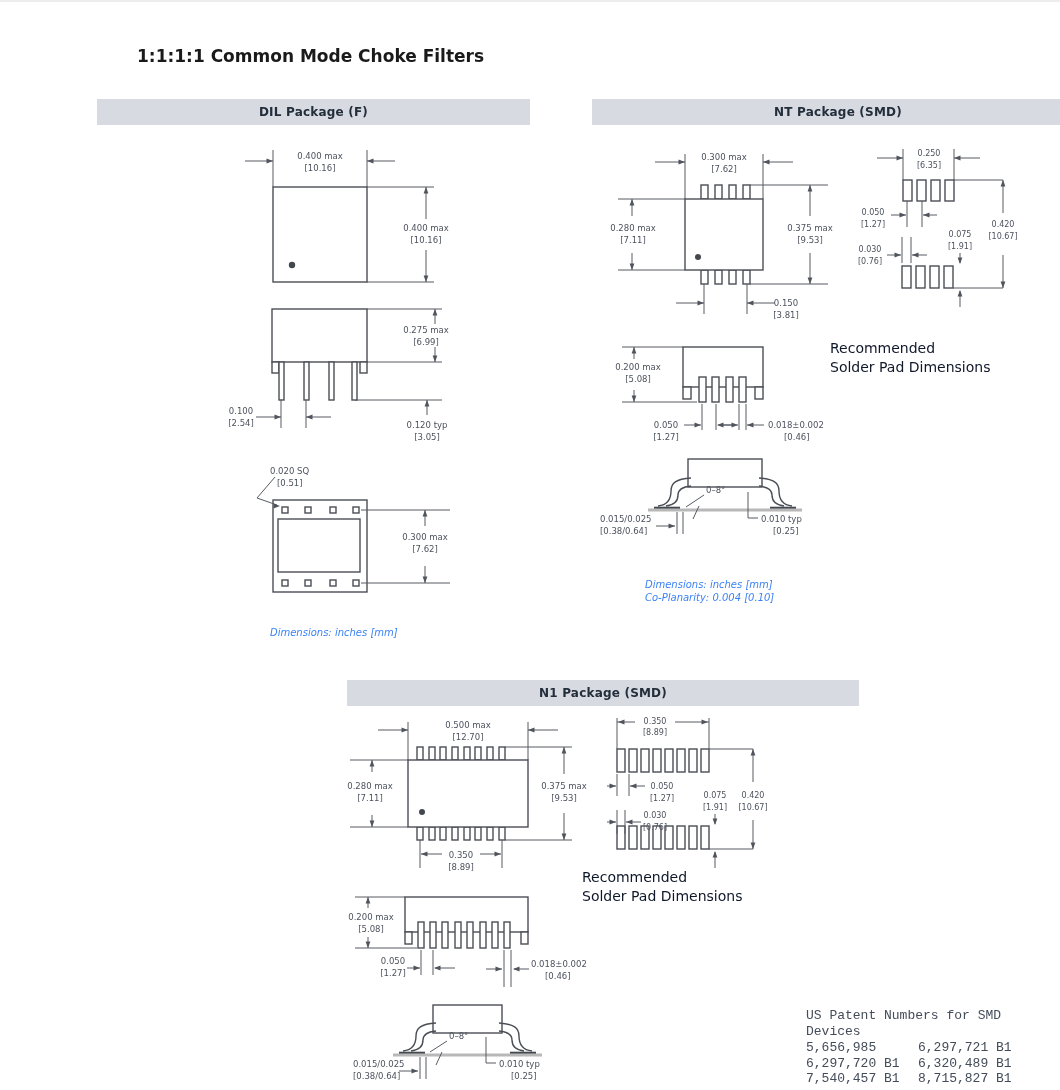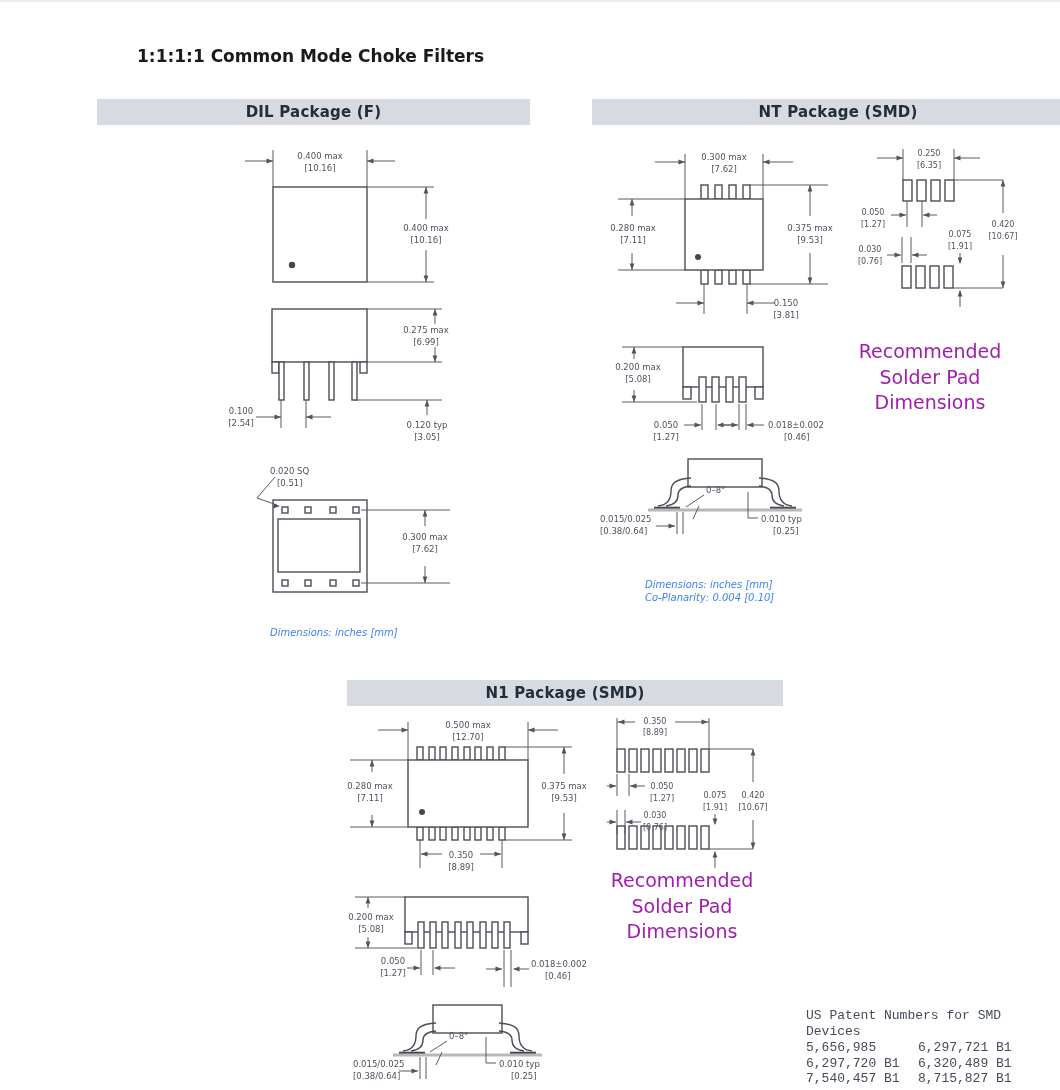--- a/index.html
+++ b/index.html
@@ -1,41 +1,41 @@
 <!DOCTYPE html>
 <html><head>
 <meta charset="utf-8">
 <style>
   html,body{margin:0;padding:0;background:#ffffff;}
   body{width:1060px;height:1090px;position:relative;font-family:"DejaVu Sans","Liberation Sans",sans-serif;border-top:2px solid #ededed;}
   .page-title{position:absolute;left:95px;top:44px;font-size:17px;font-weight:bold;color:#1a1a1a;margin-left:42px;}
-  .hdr{position:absolute;height:26px;background:#d8dae2;color:#232e3b;font-size:15px;font-weight:600;text-align:center;line-height:26px;letter-spacing:.2px;}
+  .hdr{position:absolute;height:26px;background:#d8dae2;color:#232e3b;font-size:12px;font-weight:600;text-align:center;line-height:26px;letter-spacing:.2px;}
   .diag{position:absolute;}
   svg{overflow:visible;}
   .ol{stroke:#4a4e55;stroke-width:1.4;fill:none;}
   .olf{stroke:#4a4e55;stroke-width:1.4;fill:#ffffff;}
   .dl{stroke:#565b63;stroke-width:1;fill:none;}
   .thk{stroke:#44484f;stroke-width:2.6;fill:none;}
   .gry{stroke:#b8b8b8;stroke-width:3;fill:none;}
   text{font-family:"DejaVu Sans","Liberation Sans",sans-serif;font-size:8.5px;fill:#4c525d;}
   .ts{font-size:8px;}
-  .cap{position:absolute;font-size:19px;color:#a21caf;text-align:center;line-height:1.35;}
+  .cap{position:absolute;font-size:14px;color:#0f172a;text-align:left;line-height:1.35;}
   .note{position:absolute;font-size:10px;color:#3b82f6;line-height:1.3;font-style:italic;}
   .patents{position:absolute;left:806px;top:1006px;font-size:13px;color:#434c59;line-height:1.22;font-family:Liberation Mono, monospace;}
   .patents .prow{display:flex;}
   .patents .c1{width:112px;}
 </style>
 </head>
 <body>
 
 <div class="page-title">1:1:1:1 Common Mode Choke Filters</div>
 
 <div class="hdr" style="left:97px;top:97px;width:433px;">DIL Package (F)</div>
 <div class="hdr" style="left:592px;top:97px;width:492px;">NT Package (SMD)</div>
-<div class="hdr" style="left:347px;top:678px;width:436px;">N1 Package (SMD)</div>
+<div class="hdr" style="left:347px;top:678px;width:512px;">N1 Package (SMD)</div>
 
 <svg class="diag" style="left:200px;top:132px;" width="300" height="164">
   <g>
     <line class="dl" x1="73" y1="53" x2="73" y2="16"></line>
       <line class="dl" x1="167" y1="53" x2="167" y2="16"></line>
     <line class="dl" x1="45" y1="27" x2="73" y2="27"></line>
       <line class="dl" x1="195" y1="27" x2="167" y2="27"></line>
     <line class="dl" x1="167" y1="53" x2="234" y2="53"></line>
       <line class="dl" x1="167" y1="148" x2="234" y2="148"></line>
     <line class="dl" x1="226" y1="53" x2="226" y2="85"></line>

